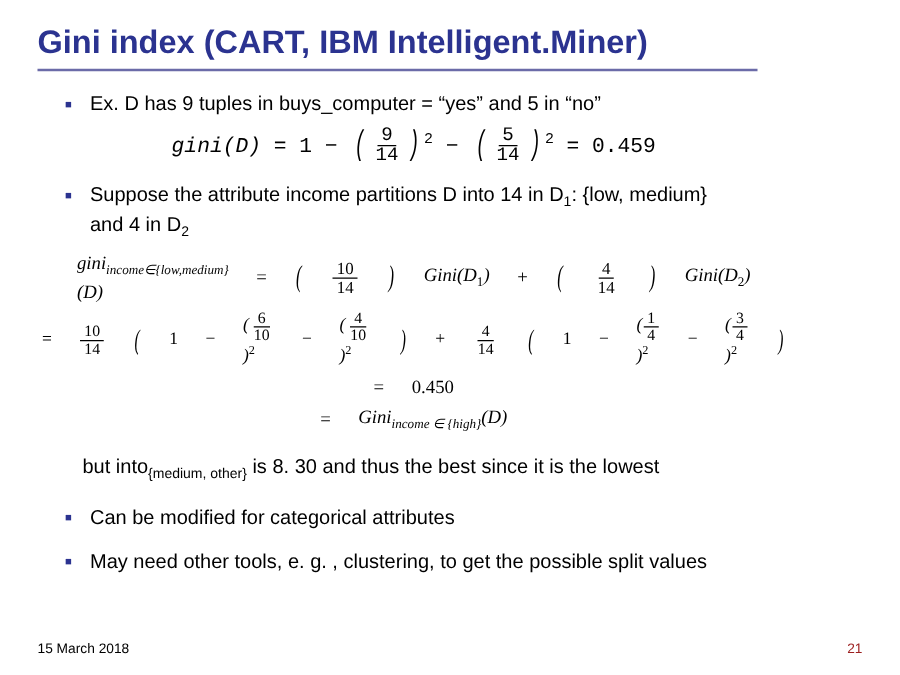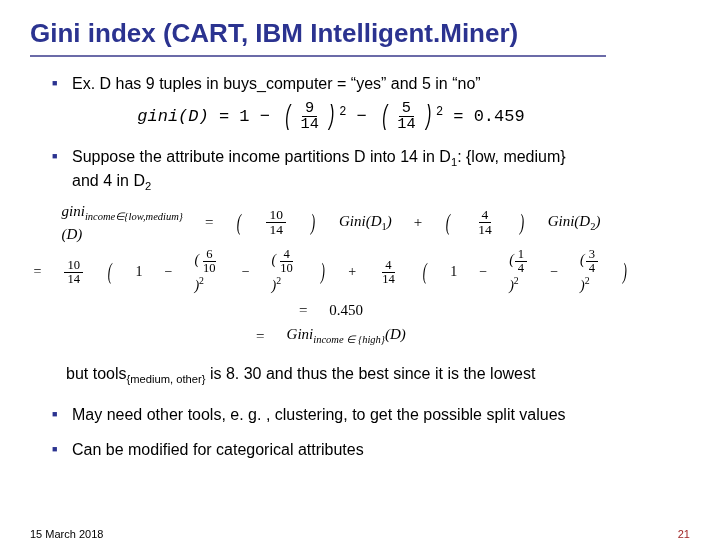--- a/index.html
+++ b/index.html
@@ -96,21 +96,21 @@
   sub.s { font-size: 0.7em; vertical-align: sub; }
   .indent-line {
     padding-left: 36px;
     font-size: 16px;
     line-height: 1.35;
     margin-bottom: 8px;
   }
   .footer {
     position: absolute;
     left: 0;
-    bottom: 0;
+    bottom: 15px;
     width: 720px;
     box-sizing: border-box;
     padding: 0 30px;
     display: flex;
     justify-content: space-between;
     font-size: 11px;
     color: #000;
   }
   .footer .pagenum { color: #9c1f1f; }
   .upright { font-style: normal; }
@@ -213,26 +213,26 @@
         </div>
         <div class="line">
           <span class="upright">=</span>
           <span><span>Gini</span><sub class="s">income ∈ {high}</sub><span>(D)</span></span>
         </div>
       </div>
     </li>
   </ul>
 
   <div class="indent-line">
-    <span>but tools</span><sub class="s">{medium, other}</sub><span> is 8. 30 and thus the best since it is the lowest</span>
+    <span>but into</span><sub class="s">{medium, other}</sub><span> is 8. 30 and thus the best since it is the lowest</span>
   </div>
 
   <ul class="body">
+    <li><span>Can be modified for categorical attributes</span></li>
     <li><span>May need other tools, e. g. , clustering, to get the possible split values</span></li>
-    <li><span>Can be modified for categorical attributes</span></li>
   </ul>
 
   <div class="footer">
     <span>15 March 2018</span>
     <span class="pagenum">21</span>
   </div>
 
 </div>
 
 </body></html>

